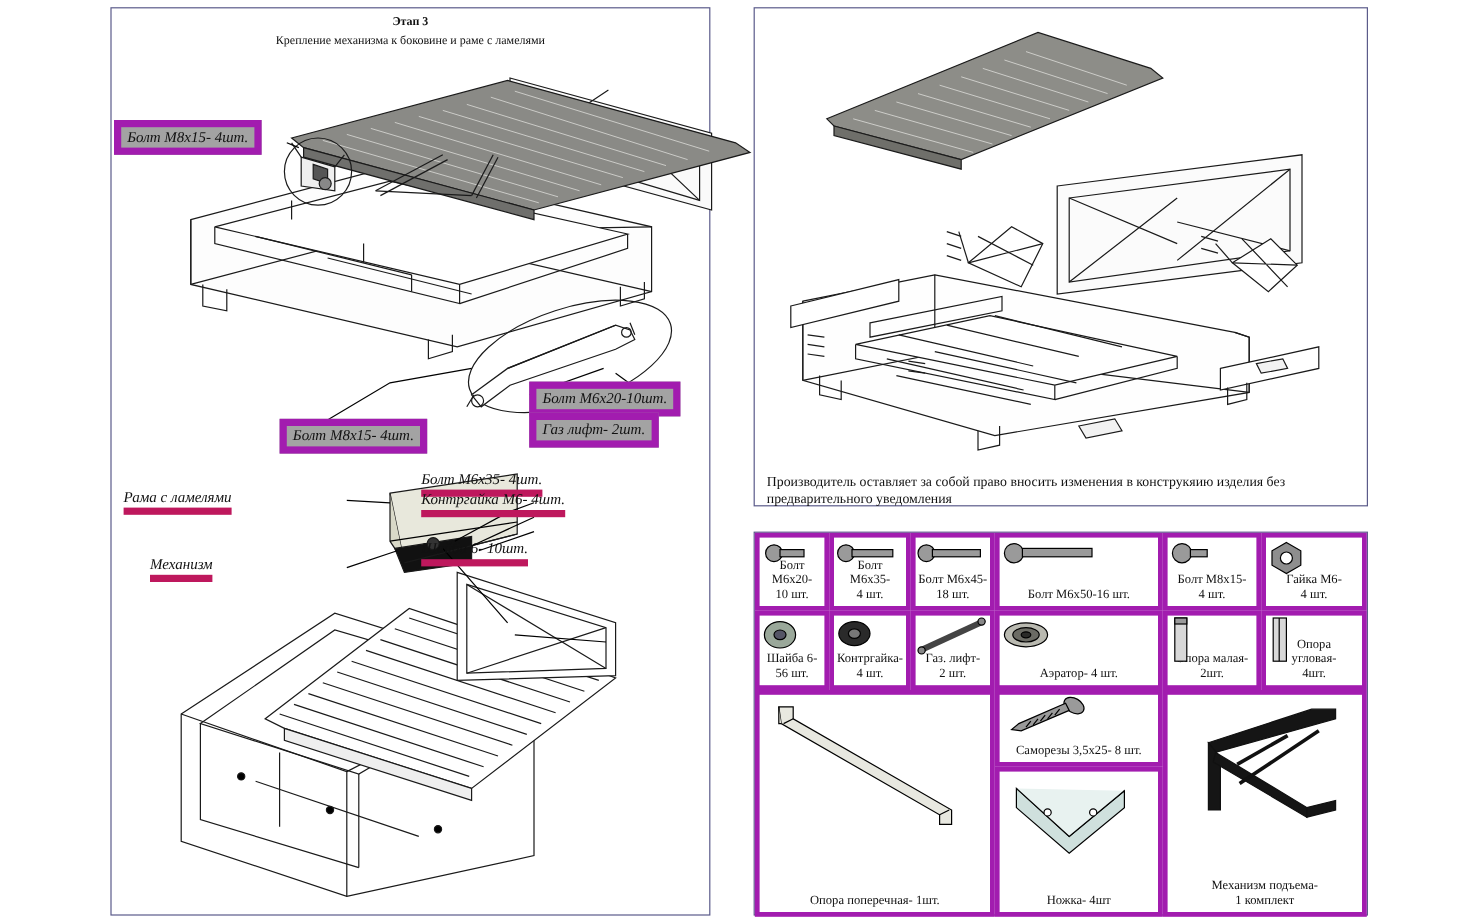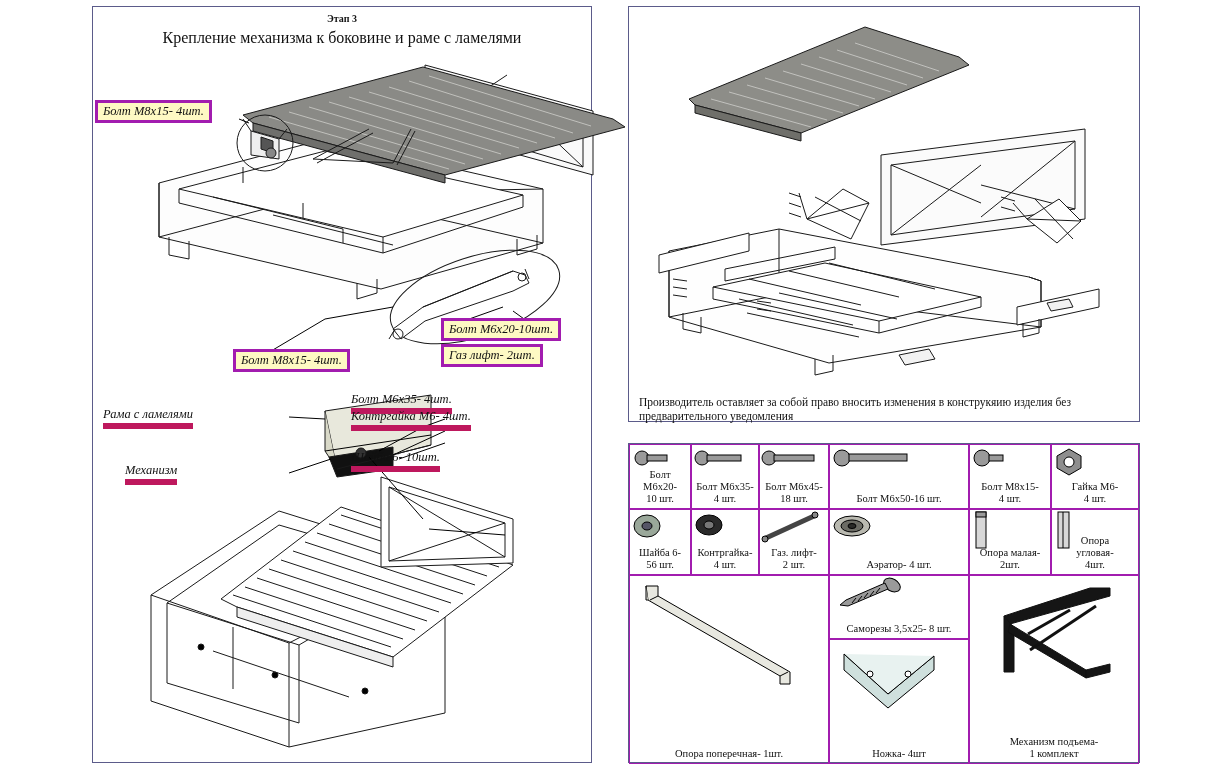--- a/index.html
+++ b/index.html
@@ -2,28 +2,28 @@
 <html><head>
 <meta charset="utf-8">
 <style>
   html,body{margin:0;padding:0;background:#ffffff;}
   body{width:1230px;height:769px;position:relative;font-family:"Liberation Serif",serif;color:#111;overflow:hidden;}
   .panel{position:absolute;border:1.5px solid #5b5b8a;box-sizing:border-box;background:#fff;}
   #left-panel{left:92px;top:6px;width:500px;height:757px;}
   #right-top-panel{left:628px;top:6px;width:512px;height:416px;}
   #right-parts-panel{left:628px;top:443px;width:512px;height:320px;}
   .ttl{position:absolute;text-align:center;font-weight:bold;font-size:10px;}
-  .sub{position:absolute;text-align:center;font-size:16px;}
+  .sub{position:absolute;text-align:center;font-size:10px;}
   .lbl{position:absolute;font-style:italic;font-size:12.5px;white-space:nowrap;}
-  .lbl.box{border:3px solid #a21caf;padding:1px 5px;background:#fef9c3;}
+  .lbl.box{border:6px solid #a21caf;padding:1px 5px;background:#a3a3a3;}
   .lbl.uline{border-bottom:6px solid #be185d;padding-bottom:1px;}
   .note{position:absolute;font-size:11.5px;font-style:normal;line-height:1.35;}
   svg{position:absolute;left:0;top:0;overflow:visible;}
   .parts-grid{position:absolute;left:0;top:0;width:100%;height:100%;}
-  .cell{position:absolute;box-sizing:border-box;border:1px solid #a21caf;display:flex;flex-direction:column;align-items:center;justify-content:flex-end;}
+  .cell{position:absolute;box-sizing:border-box;border:4px solid #a21caf;display:flex;flex-direction:column;align-items:center;justify-content:flex-end;}
   .cell .cap{font-size:10.5px;text-align:center;line-height:1.15;padding:1px 2px 3px 2px;font-family:"Liberation Serif",serif;}
   .cell .art{flex:1;display:flex;align-items:center;justify-content:center;width:100%;}
   .strokeblk{stroke:#000;fill:none;}
 </style>
 </head>
 <body>
 
 <div class="panel" id="left-panel">
   <div class="ttl" style="left:0;top:6px;width:100%;">Этап 3</div>
   <div class="sub" style="left:0;top:22px;width:100%;">Крепление механизма к боковине и  раме с ламелями</div>

